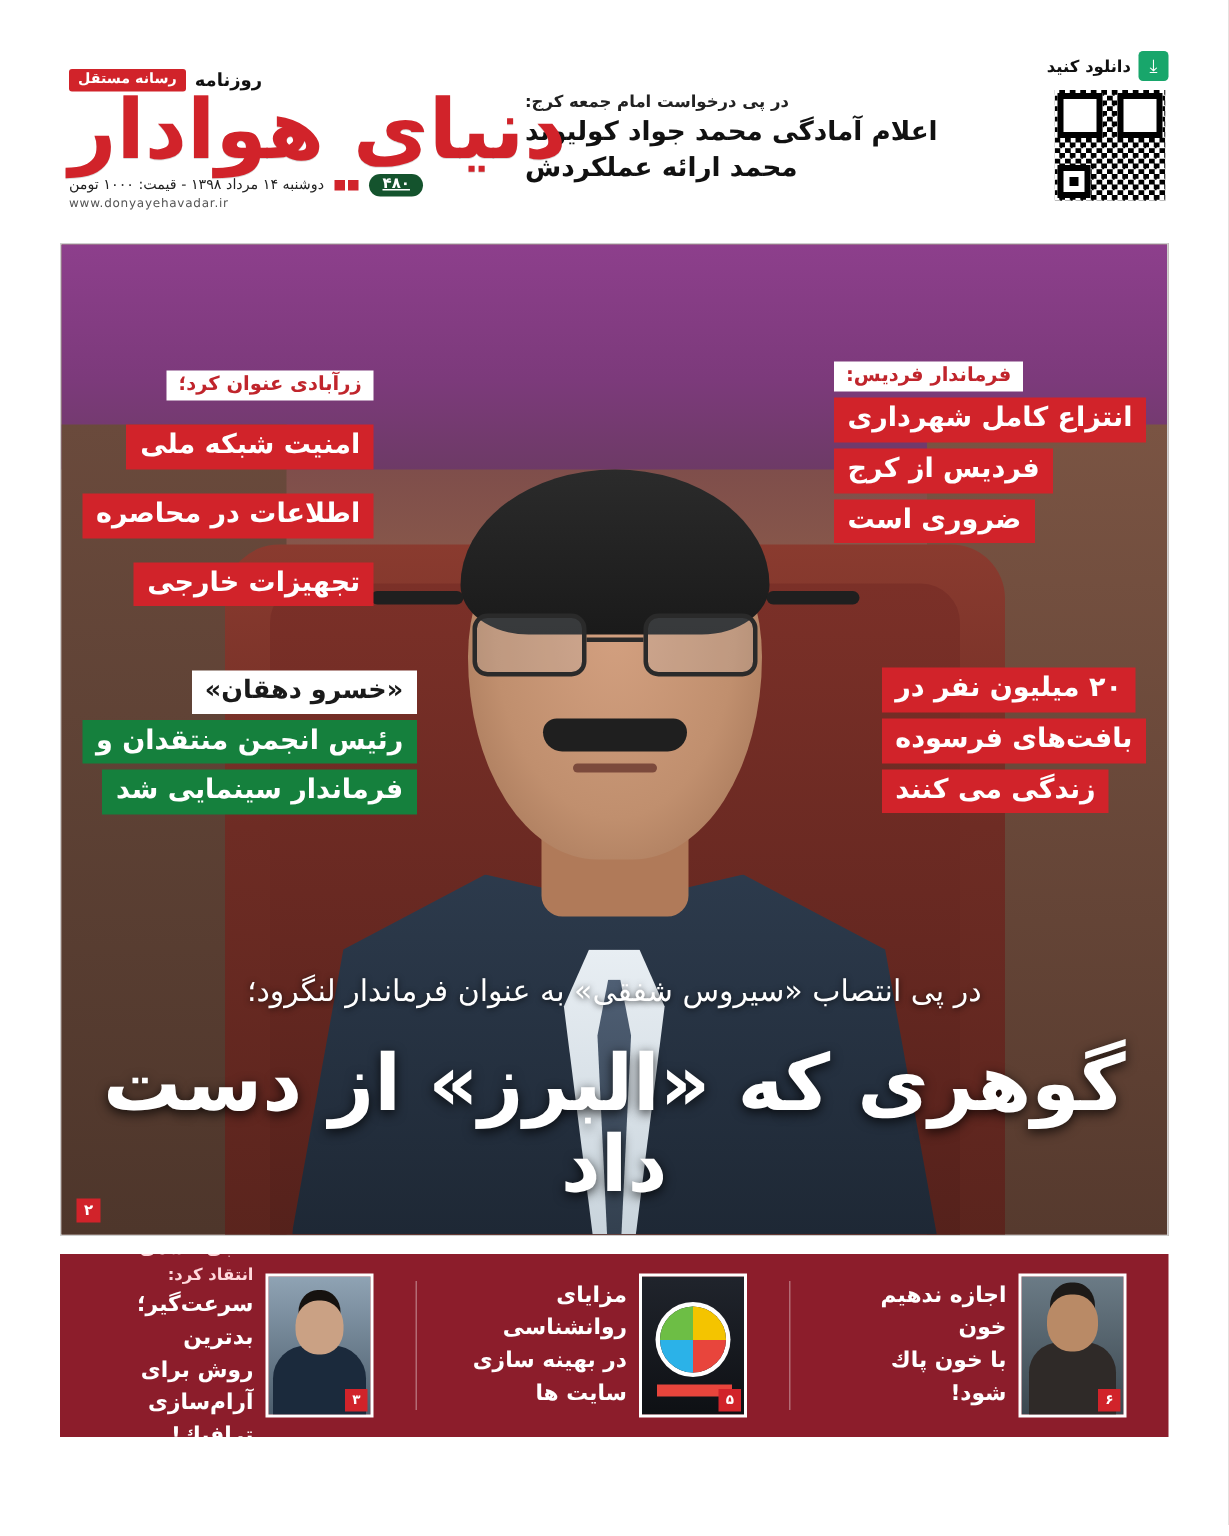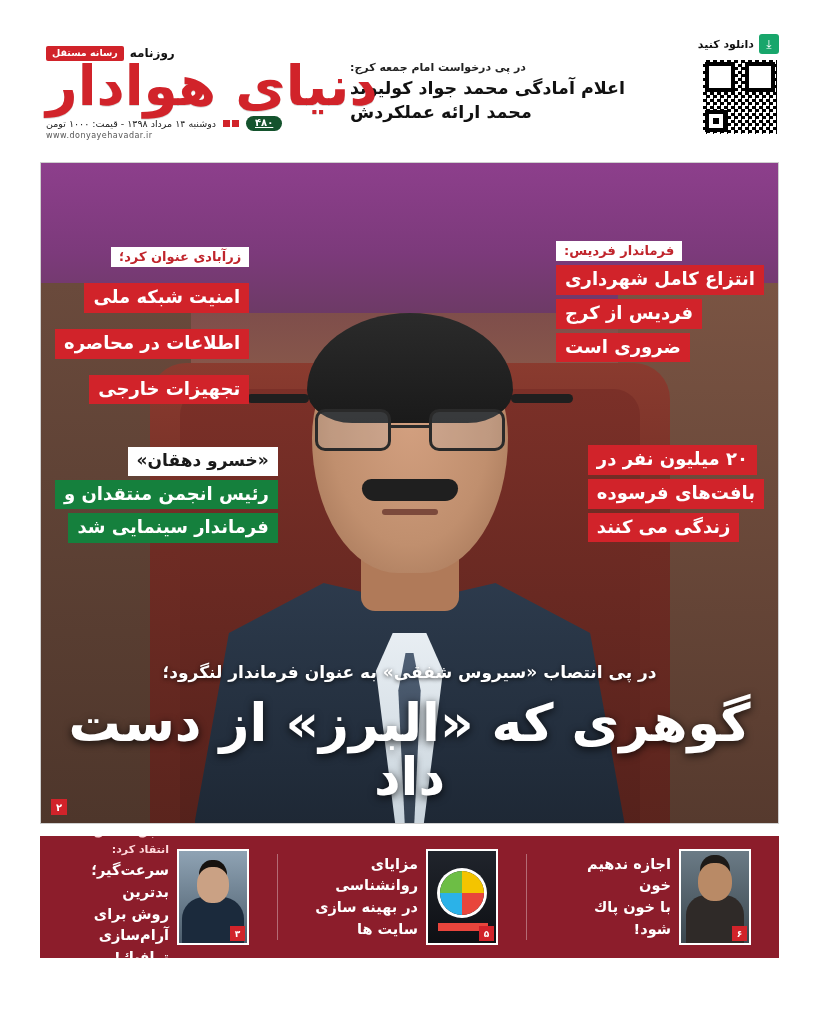--- a/index.html
+++ b/index.html
@@ -330,24 +330,24 @@
 
   
   .hero-bottom {
     position: absolute; left: 0; right: 0; bottom: 0;
     padding: 0 26px 18px 26px;
     text-align: center;
     background: linear-gradient(180deg, rgba(40,25,20,0) 0%, rgba(40,25,20,0.0) 40%, rgba(30,18,14,0.0) 100%);
   }
   .hero-sub {
     color: #ffffff;
-    font-size: 17px;
-    font-weight: bold;
+    font-size: 20px;
+    font-weight: normal;
     letter-spacing: -0.6px;
-    margin-bottom: 14px;
+    margin-bottom: 24px;
     text-shadow: 0 1px 4px rgba(0,0,0,.7);
   }
   .hero-main {
     color: #ffffff;
     font-size: 52px;
     font-weight: bold;
     letter-spacing: -2px;
     line-height: 1.05;
     text-shadow: 0 2px 8px rgba(0,0,0,.8);
   }

